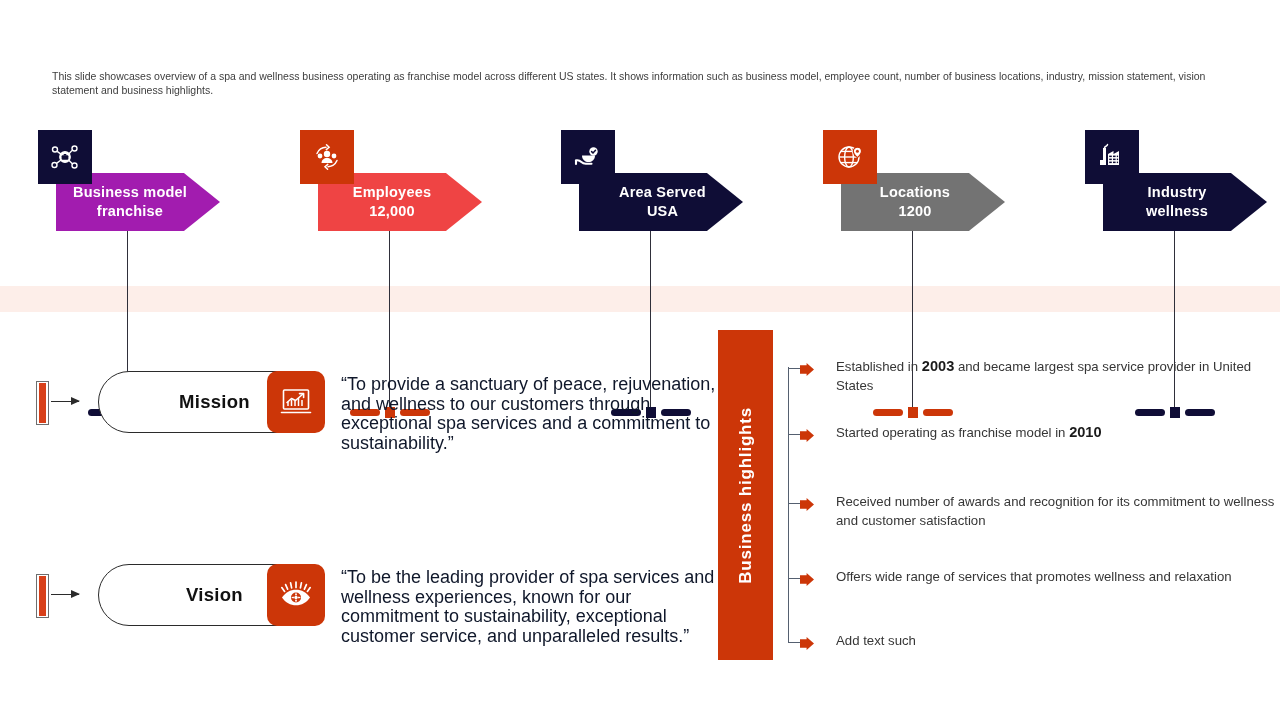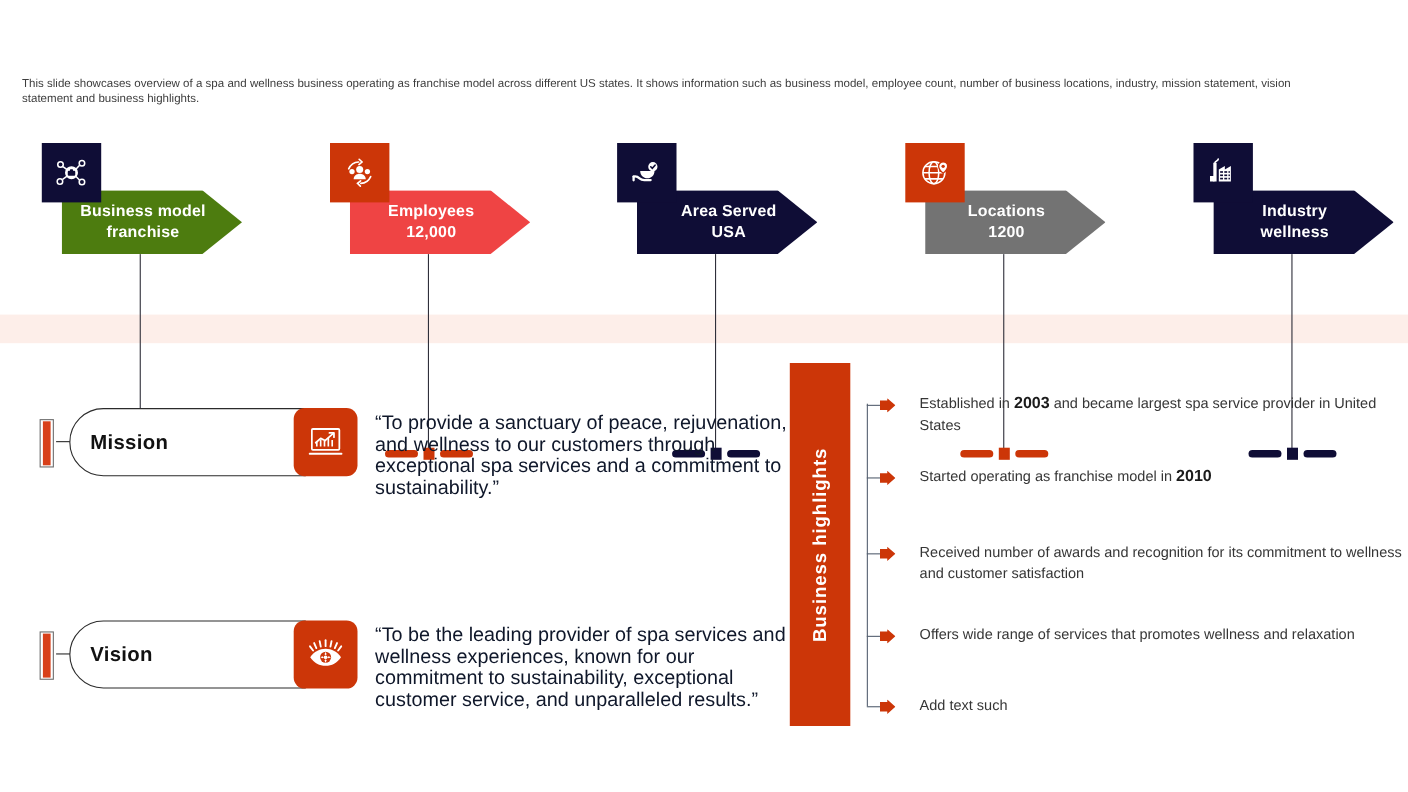--- a/index.html
+++ b/index.html
@@ -11,21 +11,21 @@
   }
   #slide { position: relative; width: 1280px; height: 720px; background: #fff; }
 
   
   .title {
     position: absolute; left: 36px; top: 14px;
     font-size: 41px; font-weight: 400; color: #1a1a1a;
     letter-spacing: 0.2px; white-space: nowrap;
   }
   .subtitle {
-    position: absolute; left: 20px; top: 69px; width: 1195px;
+    position: absolute; left: 52px; top: 69px; width: 1195px;
     font-size: 10.5px; line-height: 14px; color: #3d3d3d;
   }
 
   
   .pink-band {
     position: absolute; left: 0; top: 286px; width: 1280px; height: 26px;
     background: #fdeee9;
   }
 
   
@@ -72,25 +72,25 @@
   .mv-connector {
     position: absolute; left: 15px; top: 30px; width: 28px; height: 1px;
     background: #2b2b2b;
   }
   .mv-connector::after {
     content: ""; position: absolute; right: -1px; top: -4px;
     border-left: 9px solid #2b2b2b;
     border-top: 4.5px solid transparent; border-bottom: 4.5px solid transparent;
   }
   .mv-pill {
-    position: absolute; left: 27px; top: 0; width: 215px; height: 62px;
+    position: absolute; left: 62px; top: 0; width: 215px; height: 62px;
     border: 1.4px solid #2b2b2b;
     border-radius: 34px 0 0 34px;
     background: #ffffff;
-    display: flex; align-items: center; 
+    display: flex; align-items: center; justify-content: center;
   }
   .mv-pill span {
     font-size: 18.5px; font-weight: 700; color: #111111; letter-spacing: .3px;
     padding-left: 18px;
   }
   .mv-iconbox {
     position: absolute; left: 231px; top: 0; width: 58px; height: 62px;
     border-radius: 10px;
     display: flex; align-items: center; justify-content: center;
     z-index: 2;
@@ -149,21 +149,21 @@
         <circle cx="6" cy="8.5" r="2.5"></circle>
           <circle cx="25.5" cy="7.5" r="2.5"></circle>
         <circle cx="5.5" cy="24" r="2.5"></circle>
           <circle cx="25.5" cy="24.5" r="2.5"></circle>
         <line x1="8.2" y1="10.4" x2="12.3" y2="13.4"></line>
         <line x1="23.1" y1="9.4" x2="19.8" y2="13"></line>
         <line x1="7.9" y1="22.1" x2="12.3" y2="18.8"></line>
         <line x1="23.3" y1="22.7" x2="19.8" y2="19.2"></line>
       </svg>
     </div>
-    <div class="kpi-arrow" style="background: #4d7c0f;">
+    <div class="kpi-arrow" style="background: #a21caf;">
       <div class="kpi-arrow-text">
         <span>Business model</span><br><span>franchise</span>
       </div>
     </div>
     <div class="kpi-stem"></div>
     <div class="kpi-dash">
       <i class="d left" style="background: rgb(15, 13, 54);"></i>
         <i class="sq" style="background: rgb(15, 13, 54);"></i>
         <i class="d right" style="background: rgb(15, 13, 54);"></i>
     </div>

